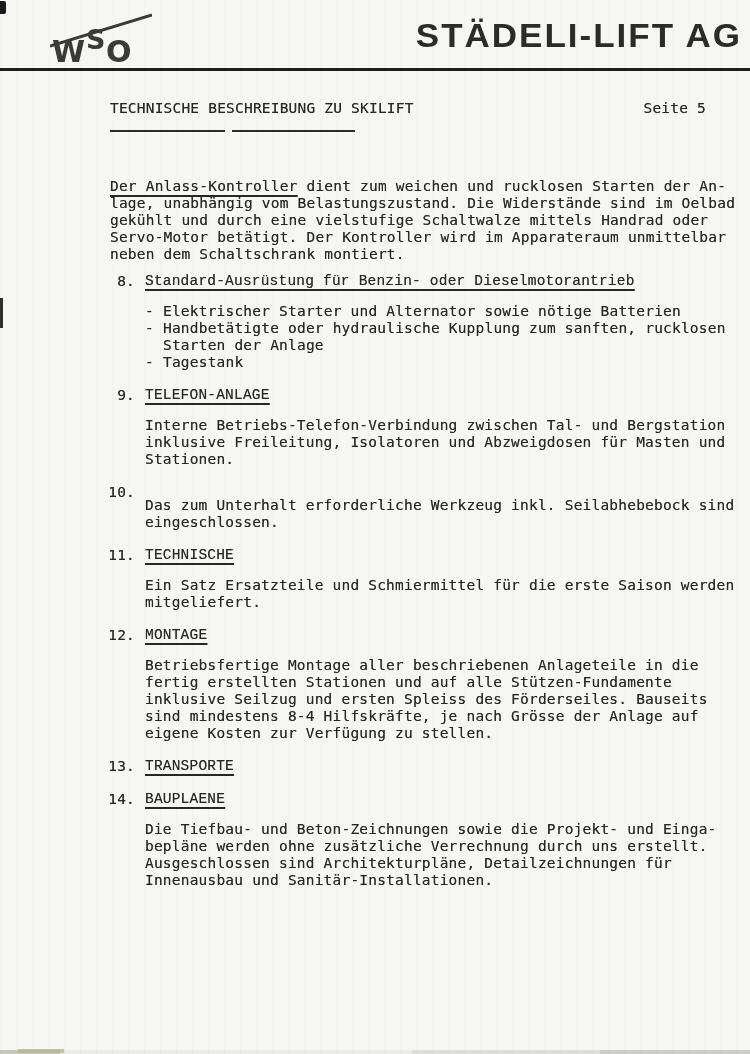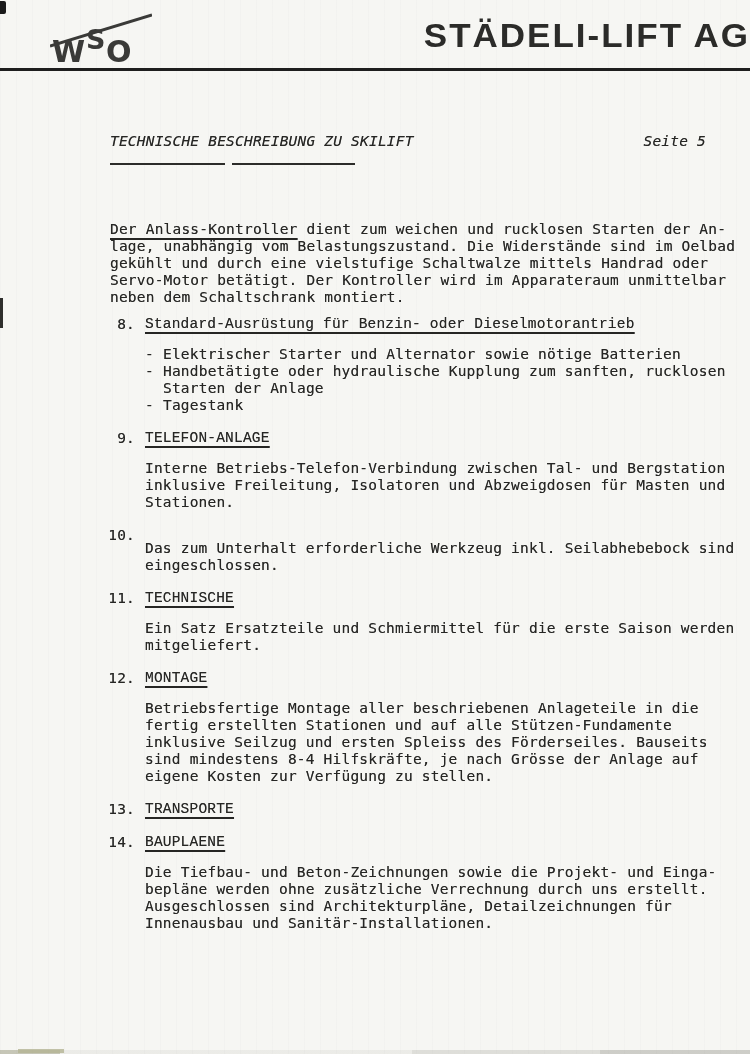--- a/index.html
+++ b/index.html
@@ -19,40 +19,40 @@
   .txt { text-shadow: 0 0 0.5px rgba(30,30,30,0.55); letter-spacing: 0.2px; }
 
   
   .header { position: relative; height: 68px; }
   .header-rule {
     position: absolute; left: 0; top: 68px; width: 750px; height: 3px;
     background: #1e1e1e;
   }
   .logo { position: absolute; left: 50px; top: 6px; }
   .company {
-    position: absolute; right: 0; top: 26px;
+    position: absolute; right: 8px; top: 26px;
     font-family: "Liberation Sans", sans-serif;
     font-weight: 700; font-size: 35px; letter-spacing: 2px;
     color: #2b2b29; transform: scaleY(0.96);
     white-space: nowrap;
     margin-left: 16px;
   }
 
   
   .content { padding: 0 4px 0 100px; }
   .title-row {
     display: flex; justify-content: space-between;
-    margin: 65px 0 0 10px; padding-right: 40px; font-style: italic;
+    margin: 32px 0 0 10px; padding-right: 40px;
   }
   .rule-row { margin: 13px 0 0 10px; font-size: 0; }
   .rule-seg { display: inline-block; height: 2px; background: #2c2c2a; vertical-align: top; }
   .rule-seg.s1 { width: 115px; margin-right: 7px; }
   .rule-seg.s2 { width: 123px; }
 
-  .intro { margin: 41px 0 10px 10px; }
+  .intro { margin: 31px 0 10px 10px; }
   .u { text-decoration: underline; text-underline-offset: 4px; text-decoration-thickness: 1.5px; }
   .pre { white-space: pre-line; }
 
   .section { display: flex; margin-bottom: 16px; }
   .snum { width: 35px; min-width: 35px; text-align: right; }
   .scontent { margin-left: 10px; }
   .sheading {
     text-decoration: underline; text-underline-offset: 4px;
     text-decoration-thickness: 1.5px; white-space: nowrap; font-family: Liberation Mono, monospace;
   }

